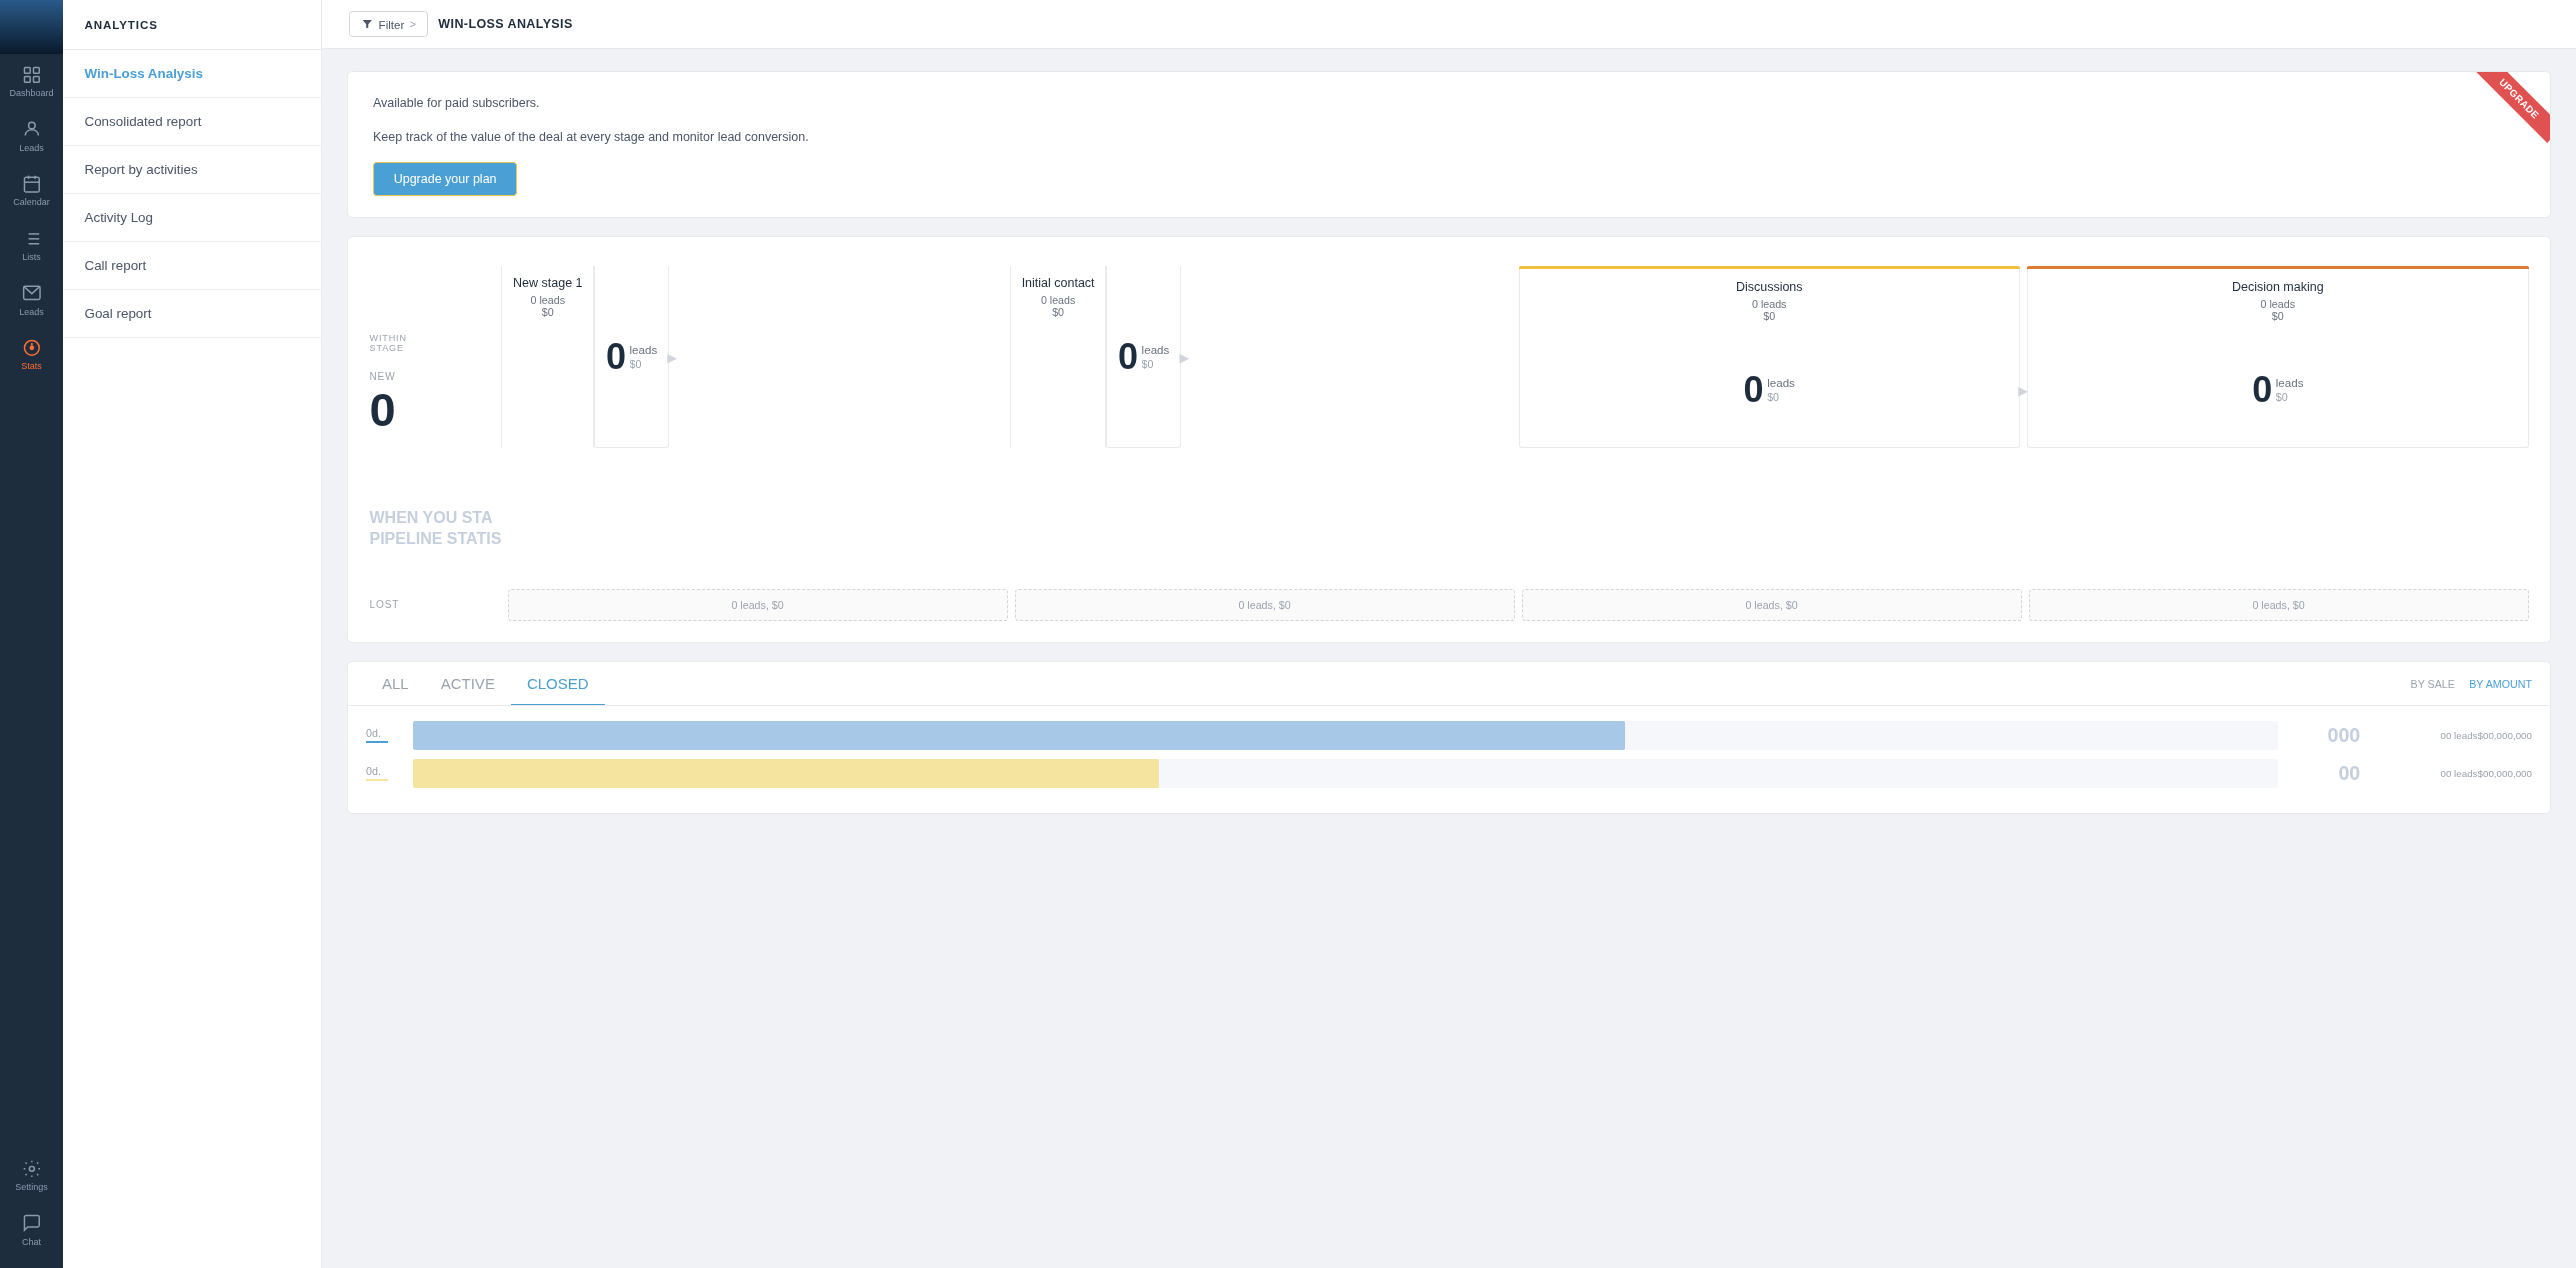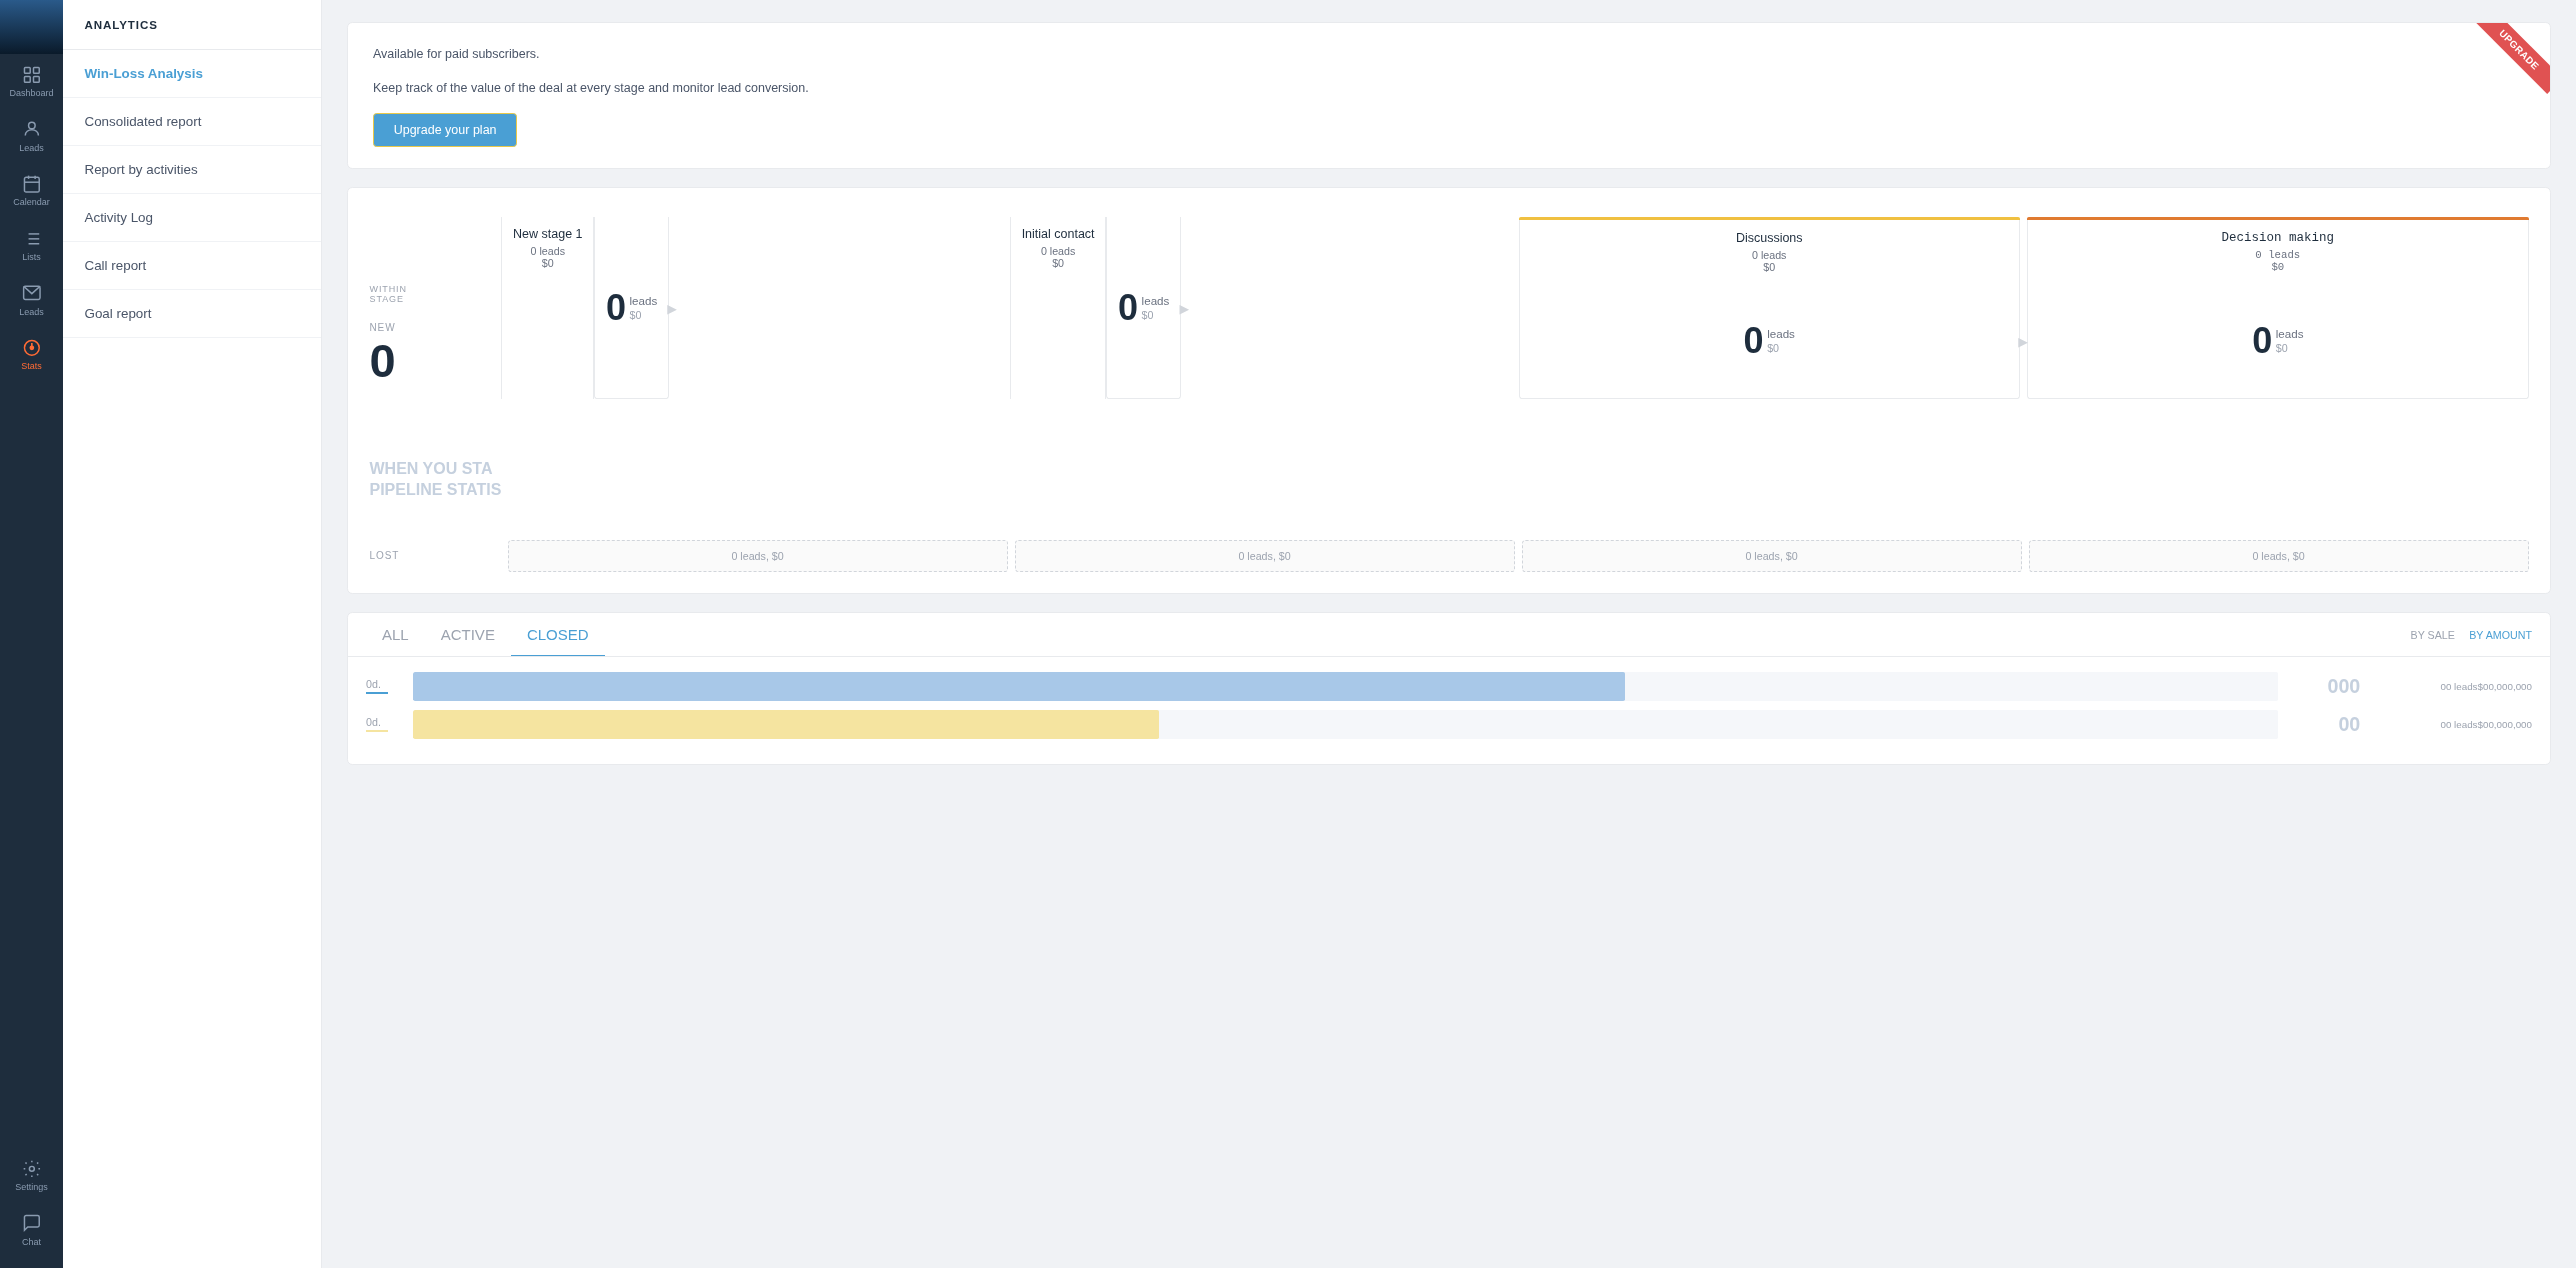--- a/index.html
+++ b/index.html
@@ -297,20 +297,30 @@
   <div class="sidebar-item">
     <span>Call report</span>
   </div>
   <div class="sidebar-item">
     <span>Goal report</span>
   </div>
 </div>
 
 <div class="main">
 
+  <div class="top-bar">
+    <button class="filter-btn">
+      <svg viewBox="0 0 24 24" fill="currentColor">
+          <path d="M3 4h18l-7 8v6l-4 2V12L3 4z"></path>
+        </svg>
+      <span>Filter</span>
+      <span class="chevron">&gt;</span>
+    </button>
+    <span class="top-bar-title">WIN-LOSS ANALYSIS</span>
+  </div>
 
   <div class="content-area">
 
     <div class="upgrade-banner">
       <p style="margin-bottom:14.3px;">Available for paid subscribers.</p>
       <p>Keep track of the value of the deal at every stage and monitor lead conversion.</p>
       <button class="upgrade-btn">Upgrade your plan</button>
       <div class="upgrade-ribbon">
         <div class="upgrade-ribbon-inner">UPGRADE</div>
       </div>
@@ -387,21 +397,21 @@
         <span style="font-size:36px;font-weight:700;color:#1e2d3d;">0</span>
         <div style="display:flex;flex-direction:column;align-items:flex-start;gap:1.8px;">
           <span style="font-size:11.6px;color:#6b7280;">leads</span>
           <span style="font-size:10.7px;color:#9ca3af;">$0</span>
         </div>
         <span style="position:absolute;right:-9px;top:50%;transform:translateY(-50%);color:#d1d5db;font-size:12.5px;z-index:2;">▶</span>
       </div>
     </div>
               <div style="flex: 1 1 0%; min-width: 0px; display: flex; flex-direction: column; gap: 0px;">
       <div style="height:3.6px;background:#e07a30;border-radius:1.8px 1.8px 0 0;"></div>
-      <div style="border:0.9px solid #e8eaed;border-top:none;padding:10.7px;text-align:center;border-bottom:none;font-family:Liberation Mono, monospace;">
+      <div style="border:0.9px solid #e8eaed;border-top:none;padding:10.7px;text-align:center;border-bottom:none;">
         <div style="font-size:12.5px;color:#1e2d3d;margin-bottom:3.6px;">Decision making</div>
         <div style="font-size:10.7px;color:#6b7280;">0 leads</div>
         <div style="font-size:10.7px;color:#6b7280;">$0</div>
       </div>
       <div style="border:0.9px solid #e8eaed;border-top:none;border-radius:0 0 3.6px 3.6px;padding:29px 10.7px;text-align:center;position:relative;min-height:116px;display:flex;align-items:center;justify-content:center;gap:3.6px;">
         <span style="font-size:36px;font-weight:700;color:#1e2d3d;">0</span>
         <div style="display:flex;flex-direction:column;align-items:flex-start;gap:1.8px;">
           <span style="font-size:11.6px;color:#6b7280;">leads</span>
           <span style="font-size:10.7px;color:#9ca3af;">$0</span>
         </div>

